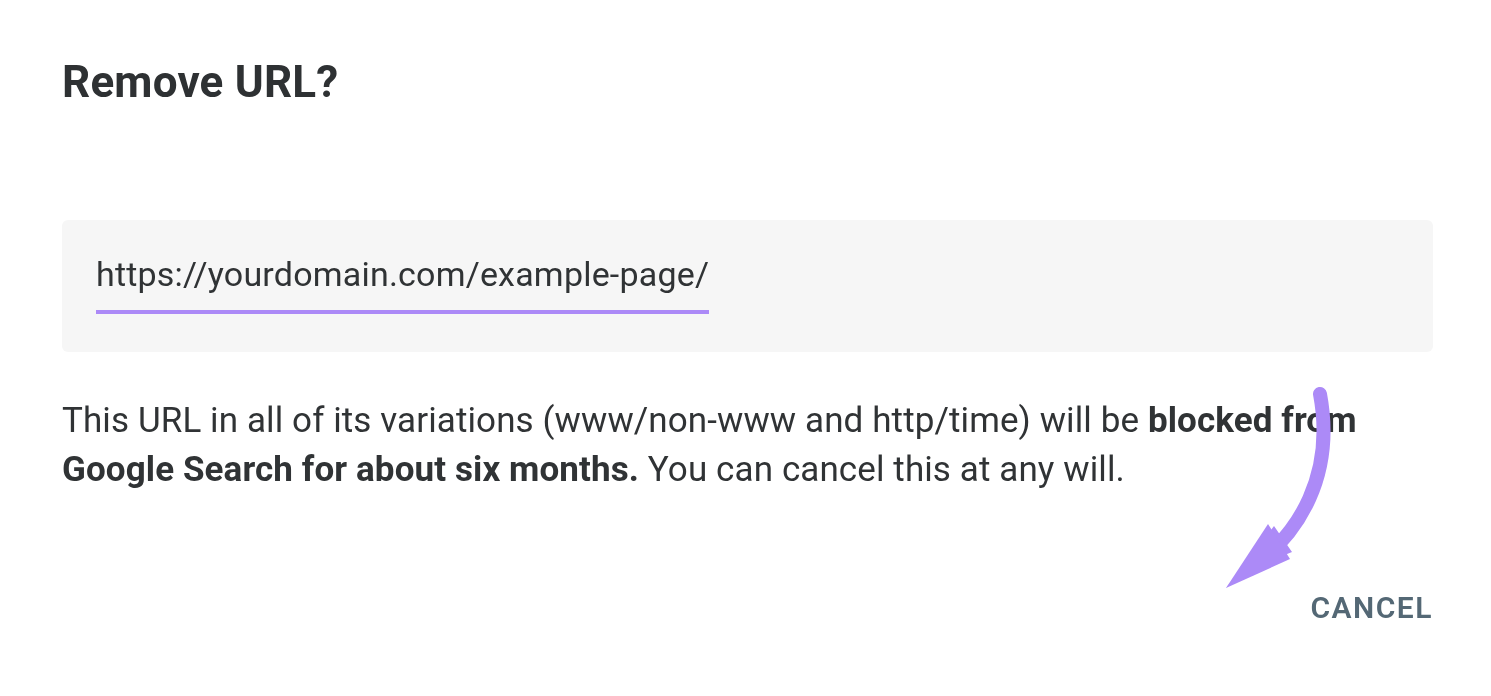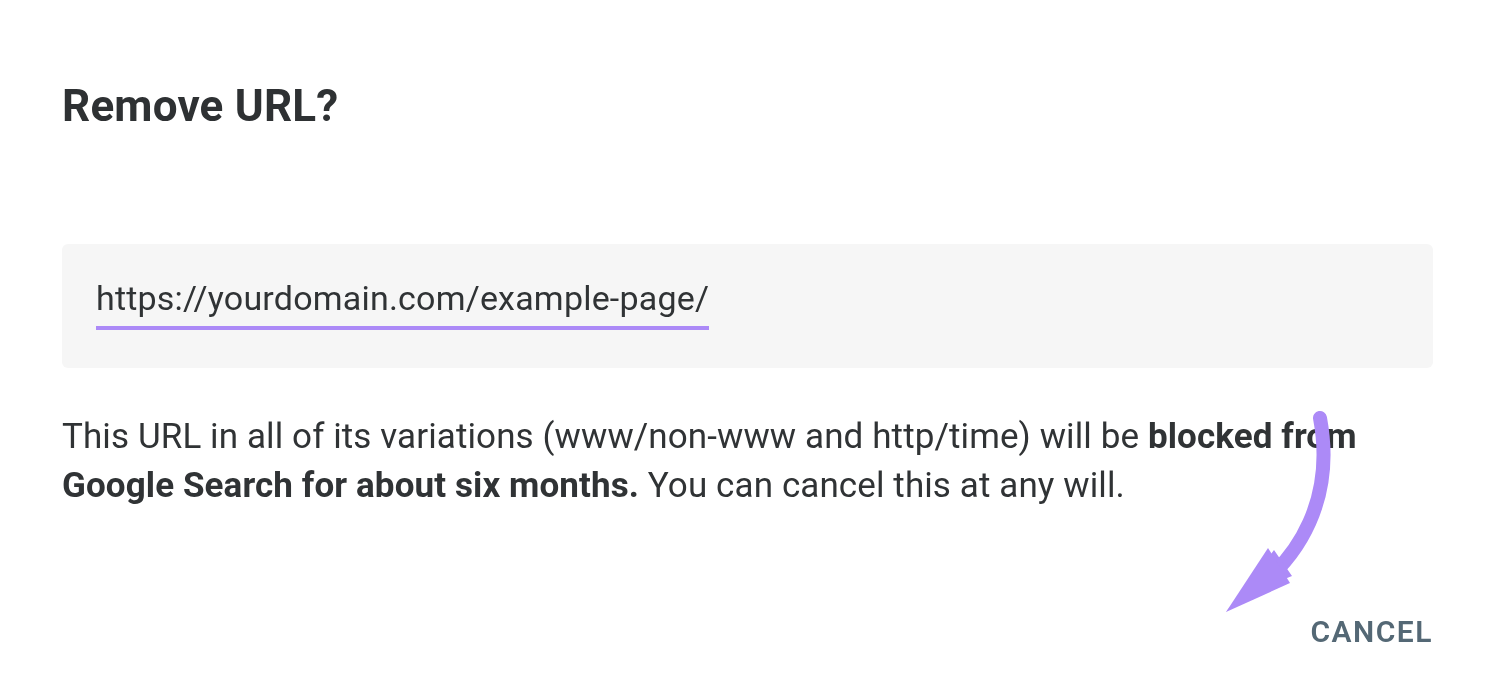--- a/index.html
+++ b/index.html
@@ -8,21 +8,20 @@
     height: 696px;
     font-family: Roboto, "Helvetica Neue", Arial, sans-serif;
     background: #ffffff;
     overflow: hidden;
   }
   .dialog {
     position: relative;
     width: 1491px;
     height: 596px;
     padding: 56px 58px 0 62px;
-    margin-top: 24px;
   }
   .title {
     font-size: 44px;
     font-weight: 700;
     color: #2e3133;
     letter-spacing: 0.2px;
     margin-bottom: 112px;
   }
   .url-box {
     background: #f6f6f6;
@@ -32,21 +31,21 @@
   }
   .url-value {
     font-size: 34px;
     color: #303335;
     letter-spacing: 0.2px;
     display: inline-block;
   }
   .url-input-wrap {
     display: inline-block;
     border-bottom: 4px solid #ac8af7;
-    padding-bottom: 8px;
+    padding-bottom: 16px;
   }
   .description {
     font-size: 35px;
     line-height: 1.4;
     color: #303335;
     letter-spacing: 0.1px;
   }
   .description .bold { font-weight: 700; }
   .actions {
     position: absolute;

